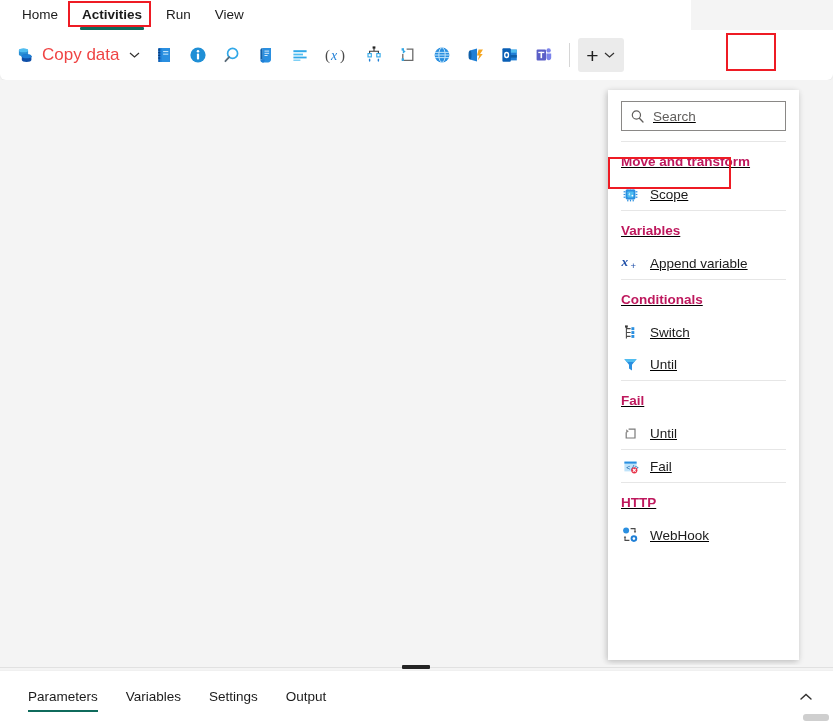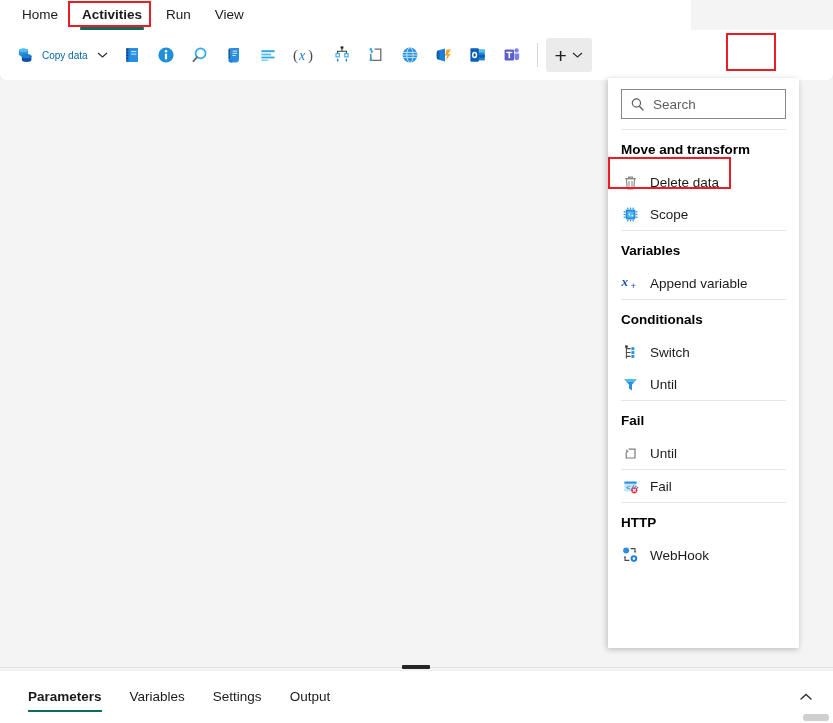--- a/index.html
+++ b/index.html
@@ -66,21 +66,21 @@
   }
   .tb-btn {
     display: flex; align-items: center;
     height: 36px;
     padding: 0 7px;
     border-radius: 4px;
     cursor: default;
     gap: 7px;
     white-space: nowrap;
   }
-  .tb-label { font-size: 10px; color: #0369a1; }
+  .tb-label { font-size: 17px; color: #ef4444; }
   .tb-chev {
     font-size: 10px; color: #444; margin-left: 2px;
     display: inline-block;
   }
   .tb-sep {
     width: 1px; height: 24px;
     background: #d6d6d6;
     margin: 0 8px;
   }
   .icon { display: inline-block; line-height: 0; flex: 0 0 auto; }
@@ -102,25 +102,26 @@
   
   .canvas {
     position: absolute; left: 0; top: 80px;
     width: 833px; height: 585px;
     background: #f4f4f4;
   }
 
   
   .panel {
     position: absolute;
-    left: 608px; top: 78px;
+    left: 608px; top: 90px;
     width: 191px; height: 570px;
     background: #ffffff;
     box-shadow: -2px 1px 6px rgba(0,0,0,0.12), 0 2px 6px rgba(0,0,0,0.12);
     overflow: hidden;
+    text-decoration: underline;
   }
   .panel-search-wrap { padding: 11px 13px 10px 13px; }
   .search-box {
     display: flex; align-items: center;
     height: 30px;
     border: 1px solid #8a8886;
     background: #ffffff;
     padding: 0 8px;
     gap: 8px;
   }
@@ -136,21 +137,21 @@
   .search-box input::placeholder { color: #605e5c; }
 
   .group { }
   .group-divider {
     height: 1px; background: #e6e6e6;
     margin: 0 13px;
   }
   .group-title {
     font-size: 13.5px;
     font-weight: bold;
-    color: #000000;
+    color: #be185d;
     padding: 12px 13px 9px 13px;
   }
   .menu-row {
     display: flex; align-items: center;
     gap: 11px;
     height: 32px;
     padding: 0 13px;
     cursor: default;
     position: relative;
   }
@@ -185,21 +186,21 @@
   }
   .bt-tabs { display: flex; align-items: center; padding-left: 16px; gap: 4px; }
   .bt-tab {
     position: relative;
     font-size: 13.5px;
     color: #1b1b1b;
     padding: 9px 12px 10px 12px;
     cursor: default;
     white-space: nowrap;
   }
-  .bt-tab.active { font-weight: bold; }
+  .bt-tab.active { font-weight: normal; }
   .bt-tab.active .bt-underline {
     position: absolute; left: 12px; right: 12px; bottom: 2px;
     height: 2px; background: #0f6b5c;
   }
   .bt-right {
     margin-left: auto;
     padding-right: 14px;
     display: flex; align-items: center;
   }
   .chev-up-btn {
@@ -426,31 +427,20 @@
           </svg>
         </span>
         <input type="text" placeholder="Search" style="">
       </div>
     </div>
 
     <div class="group-divider"></div>
     <div class="group">
       <div class="group-title">Move and transform</div>
 
-      <div class="menu-row">
-        <span class="row-icon">
-          <svg width="17" height="17" viewBox="0 0 17 17">
-            <path d="M4.4 4.6h8.2l-.7 9.4c-.04.6-.5 1-1.1 1H6.2c-.6 0-1.06-.4-1.1-1z" fill="none" stroke="#8a8886" stroke-width="1.15"></path>
-            <path d="M3.2 4.6h10.6" stroke="#8a8886" stroke-width="1.2"></path>
-            <path d="M6.6 4.6V3.1h3.8v1.5" fill="none" stroke="#8a8886" stroke-width="1.15"></path>
-            <path d="M7 7.1v5.6M10 7.1v5.6" stroke="#8a8886" stroke-width="1.05"></path>
-          </svg>
-        </span>
-        <span class="menu-row-label">Delete data</span>
-      </div>
 
       <div class="menu-row">
         <span class="row-icon">
           <svg width="17" height="17" viewBox="0 0 17 17">
             <rect x="3.6" y="3.6" width="9.8" height="9.8" rx="1.4" fill="#2a8fe0"></rect>
             <rect x="5.4" y="5.4" width="6.2" height="6.2" rx="0.8" fill="#50bdf0"></rect>
             <path d="M7.2 6.6l1.1 1.7h-1l1 1.9-2-2.2h1z" fill="#ffffff"></path>
             <circle cx="10.4" cy="9.6" r="0.9" fill="#ffffff"></circle>
             <g fill="#2a8fe0">
               <rect x="5.2" y="1.6" width="1.2" height="1.8"></rect>

